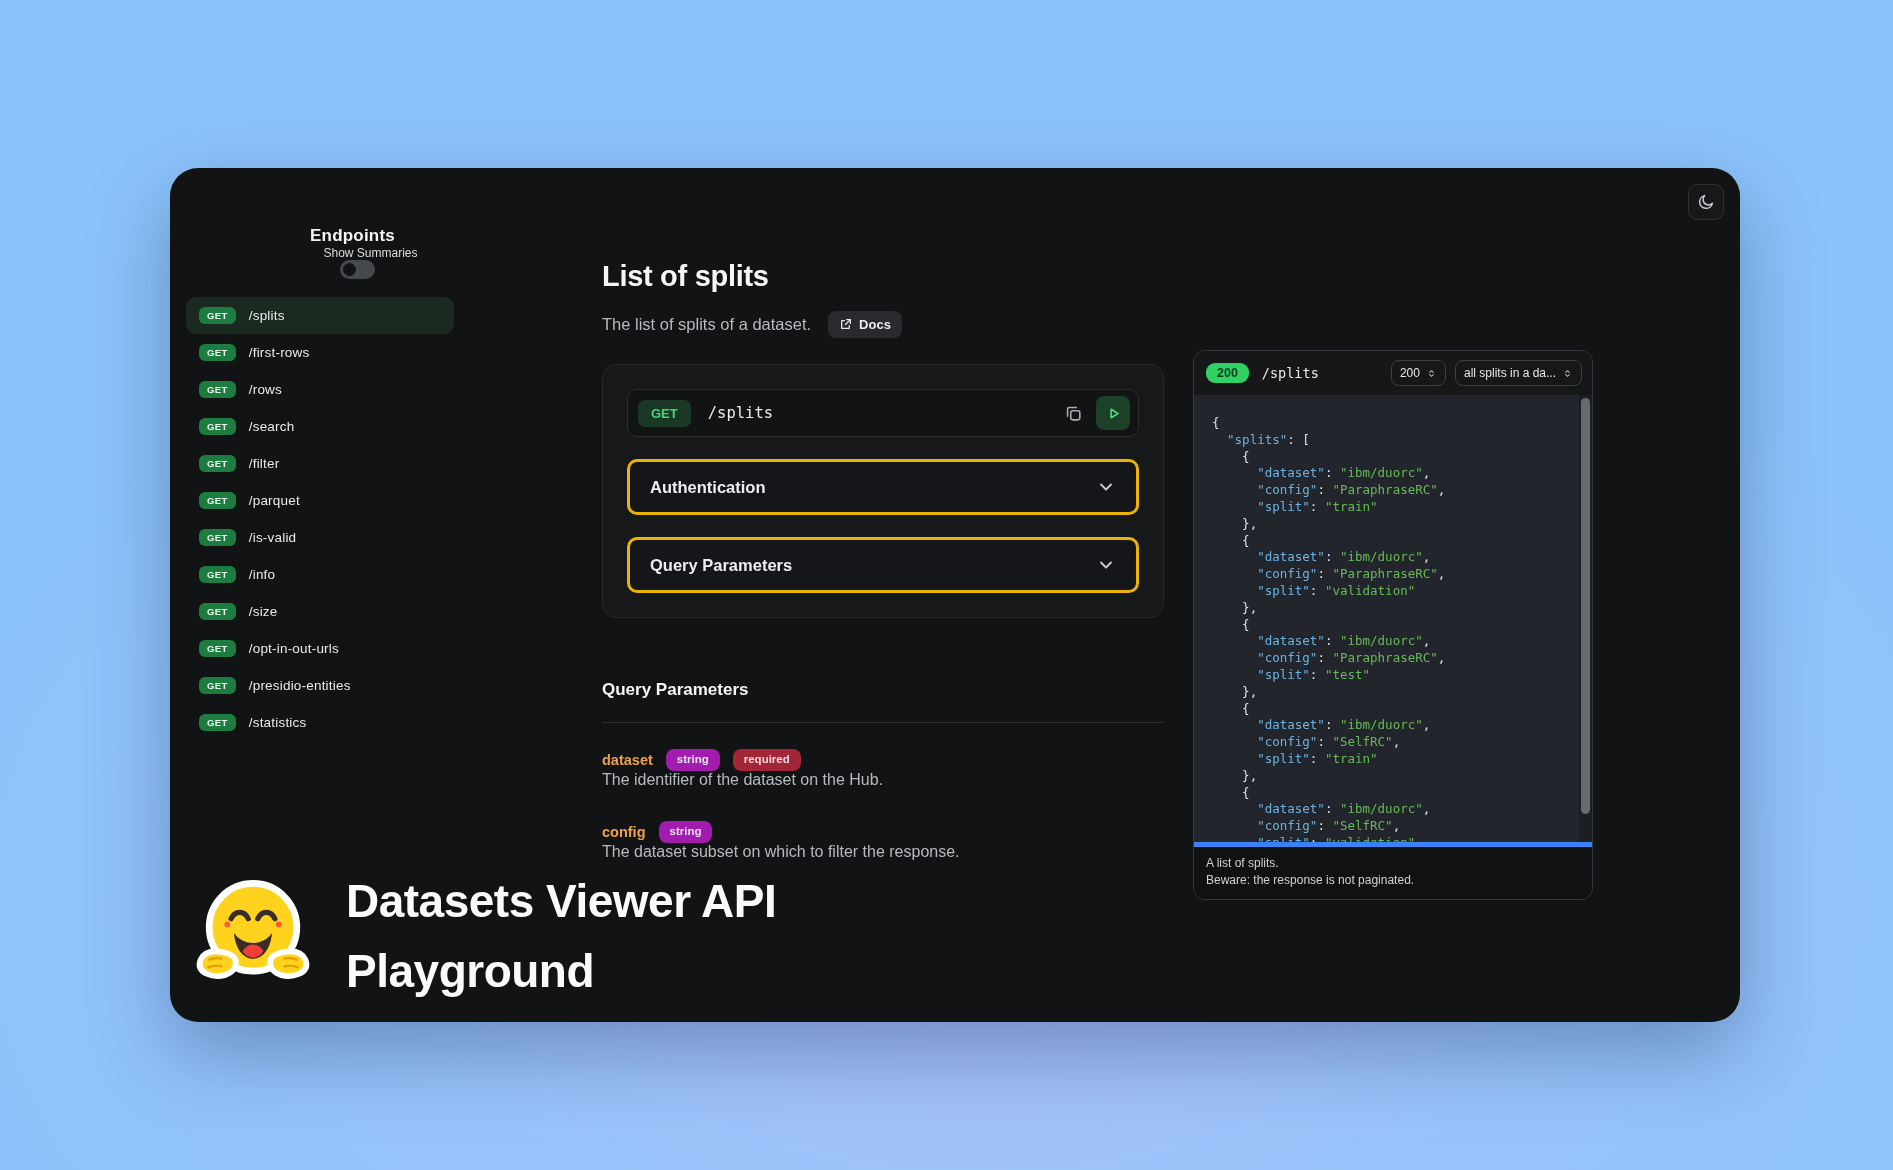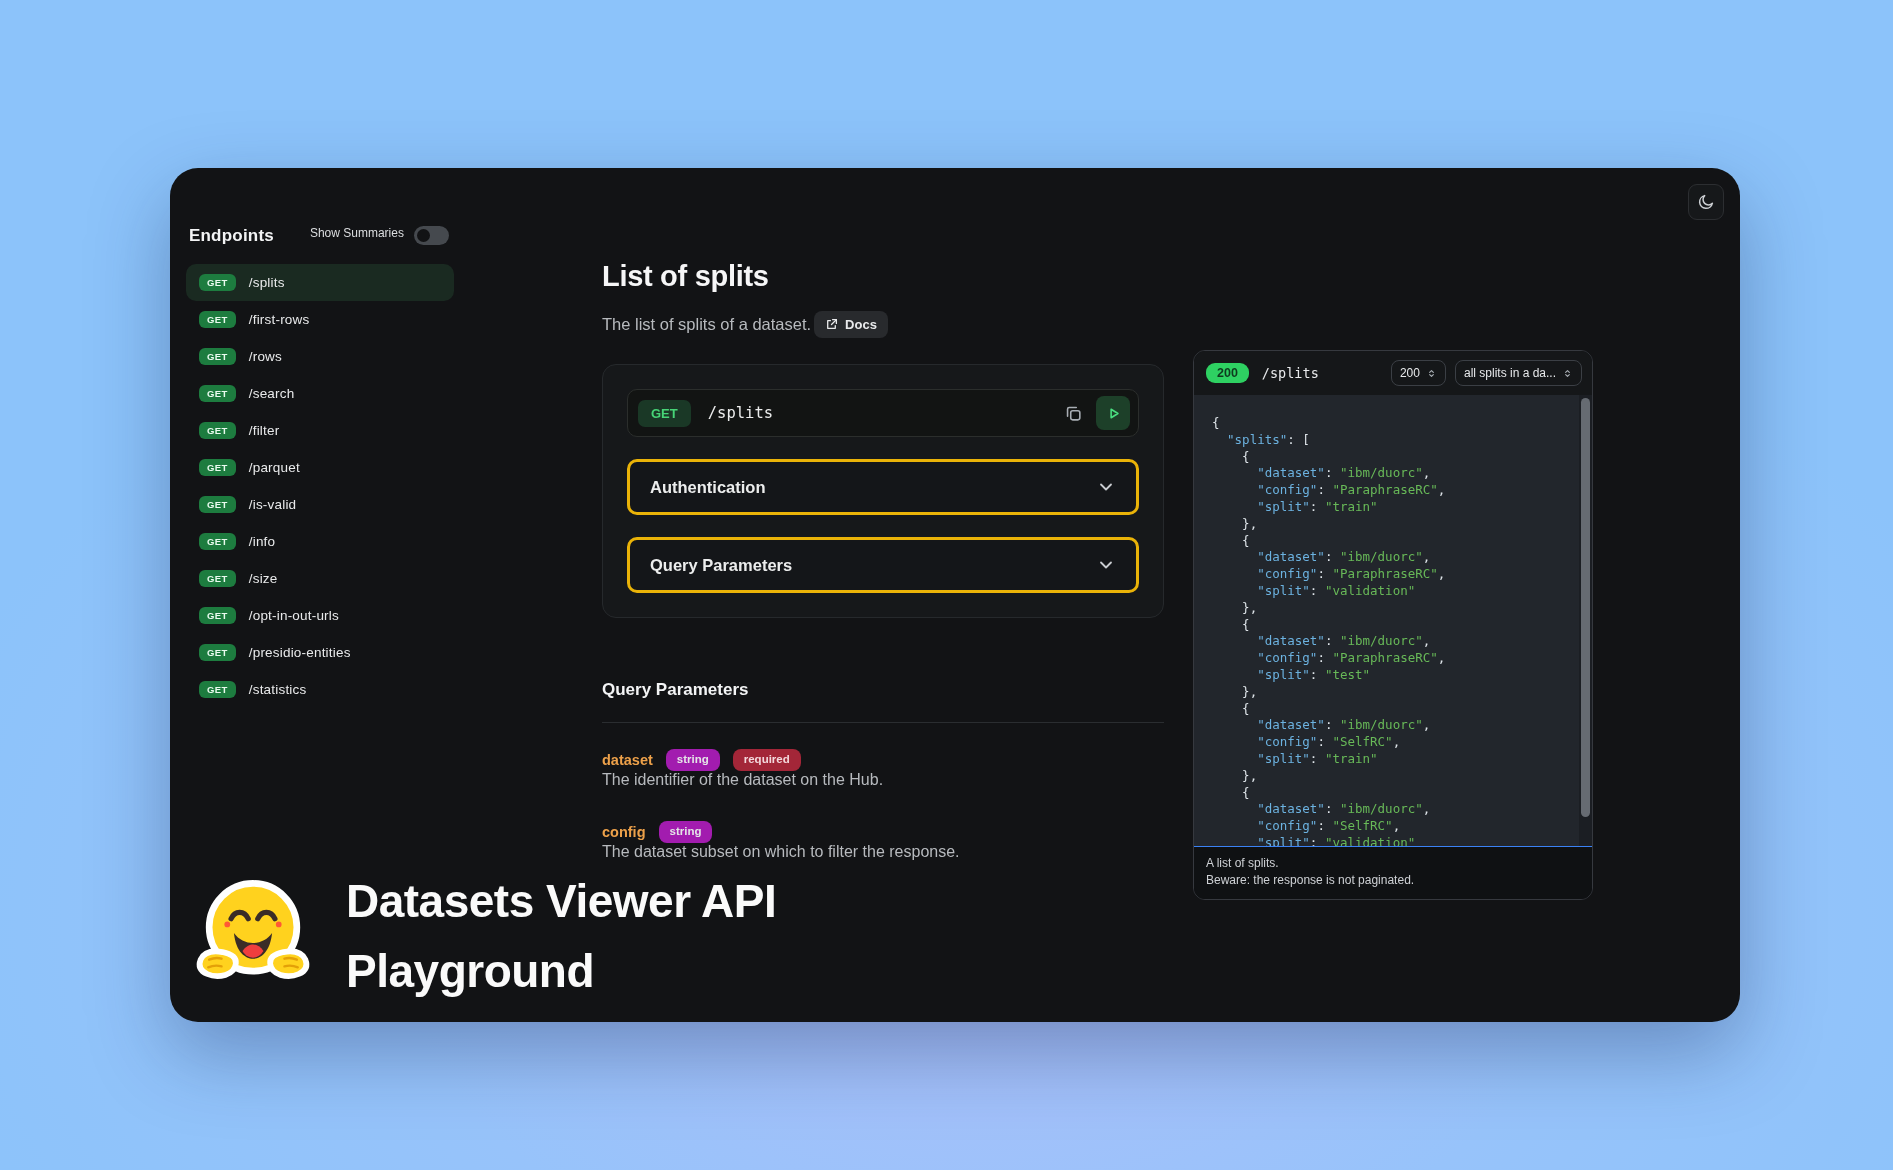--- a/index.html
+++ b/index.html
@@ -15,21 +15,21 @@
   
   .theme-btn {
     position:absolute; top:16px; right:16px; width:36px; height:36px;
     border:1px solid #2c2e31; border-radius:9px; background:#16181a;
     display:flex; align-items:center; justify-content:center; cursor:pointer;
   }
   .theme-btn svg { width:18px; height:18px; stroke:#cdd0d4; fill:none; stroke-width:2; stroke-linecap:round; stroke-linejoin:round; }
 
   
   .sidebar { position:absolute; left:16px; top:58px; width:330px; }
-  .sidebar-header { display:flex; padding-left:3px; }
+  .sidebar-header { display:flex; align-items:center; padding-left:3px;flex-direction:column; }
   .sidebar-title { font-size:17px; font-weight:800; color:#f3f4f5; letter-spacing:.2px; }
   .toggle-label { margin-left:36px; font-size:12px; color:#dcdee0; }
   .toggle {
     margin-left:10px; width:35px; height:19px; border-radius:10px; background:#45494e;
     position:relative; cursor:pointer;
   }
   .toggle .knob { position:absolute; left:3px; top:3px; width:13px; height:13px; border-radius:50%; background:#121315; }
   .ep-list { margin-top:18px; display:flex; flex-direction:column; }
   .ep-item {
     height:37px; display:flex; align-items:center; padding:0 13px; border-radius:10px;
@@ -38,21 +38,21 @@
   .ep-item.selected { background:#1a2a21; }
   .get-badge {
     background:var(--badge-green,#1d7c3f); color:#e9fbef; font-size:9.5px; font-weight:700;
     letter-spacing:.4px; padding:4px 8px; border-radius:6px; line-height:1;
   }
   .ep-path { margin-left:13px; font-size:13.5px; color:#e9eaeb; letter-spacing:.2px; }
 
   
   .main { position:absolute; left:432px; top:0; width:562px; }
   .page-title { margin-top:92px; font-size:29px; font-weight:800; color:#f6f6f7; letter-spacing:-.3px; }
-  .desc-row { margin-top:18px; display:flex; align-items:center; gap:3px; }
+  .desc-row { margin-top:18px; display:flex; align-items:center; gap:17px; }
   .page-desc { font-size:16.5px; color:#b7babe; }
   .docs-chip {
     display:flex; align-items:center; gap:7px; background:#282a2d; border-radius:8px;
     padding:6px 11px; font-size:13px; font-weight:700; color:#e9eaec; cursor:pointer;justify-content:flex-end;
   }
   .docs-chip svg { width:13px; height:13px; stroke:#e9eaec; fill:none; stroke-width:2.4; stroke-linecap:round; stroke-linejoin:round; }
 
   .request-card {
     margin-top:26px; background:#16181a; border:1px solid #26292c; border-radius:14px; padding:24px;
   }
@@ -107,21 +107,21 @@
   .select svg { width:11px; height:11px; stroke:#aab0b6; fill:none; stroke-width:2.4; stroke-linecap:round; stroke-linejoin:round; }
   .code-area { position:relative; flex:1; background:#22262c; overflow:hidden; }
   .code-area pre {
     margin:0; padding:20px 18px; font-family:"DejaVu Sans Mono", monospace;
     font-size:12.5px; line-height:16.8px; color:#dfe5ea; white-space:pre;
   }
   .ck { color:var(--code-key,#6cb2e0); }
   .cs { color:var(--code-string,#68b958); }
   .scroll-track { position:absolute; right:0; top:0; width:13px; height:100%; background:#1b1e23; }
   .scroll-thumb { position:absolute; right:2px; top:3px; width:9px; height:93%; border-radius:5px; background:#666b72; cursor:pointer; }
-  .resp-footer { flex:0 0 auto; background:#0f1113; border-top:1px solid #3b82f6; padding:8px 12px 10px; }
+  .resp-footer { flex:0 0 auto; background:#0f1113; border-top:5px solid #3b82f6; padding:8px 12px 10px; }
   .resp-footer div { font-size:12px; line-height:17px; color:#ced1d5; }
 
   
   .branding { position:absolute; left:22px; top:698px; display:flex; align-items:flex-start; }
   .hf-logo { width:122px; height:122px; margin-top:6px; }
   .brand-text { margin-left:32px; font-size:46px; font-weight:800; color:#fafafa; line-height:70px; letter-spacing:-.5px; }
 </style>
 </head>
 <body>
 

